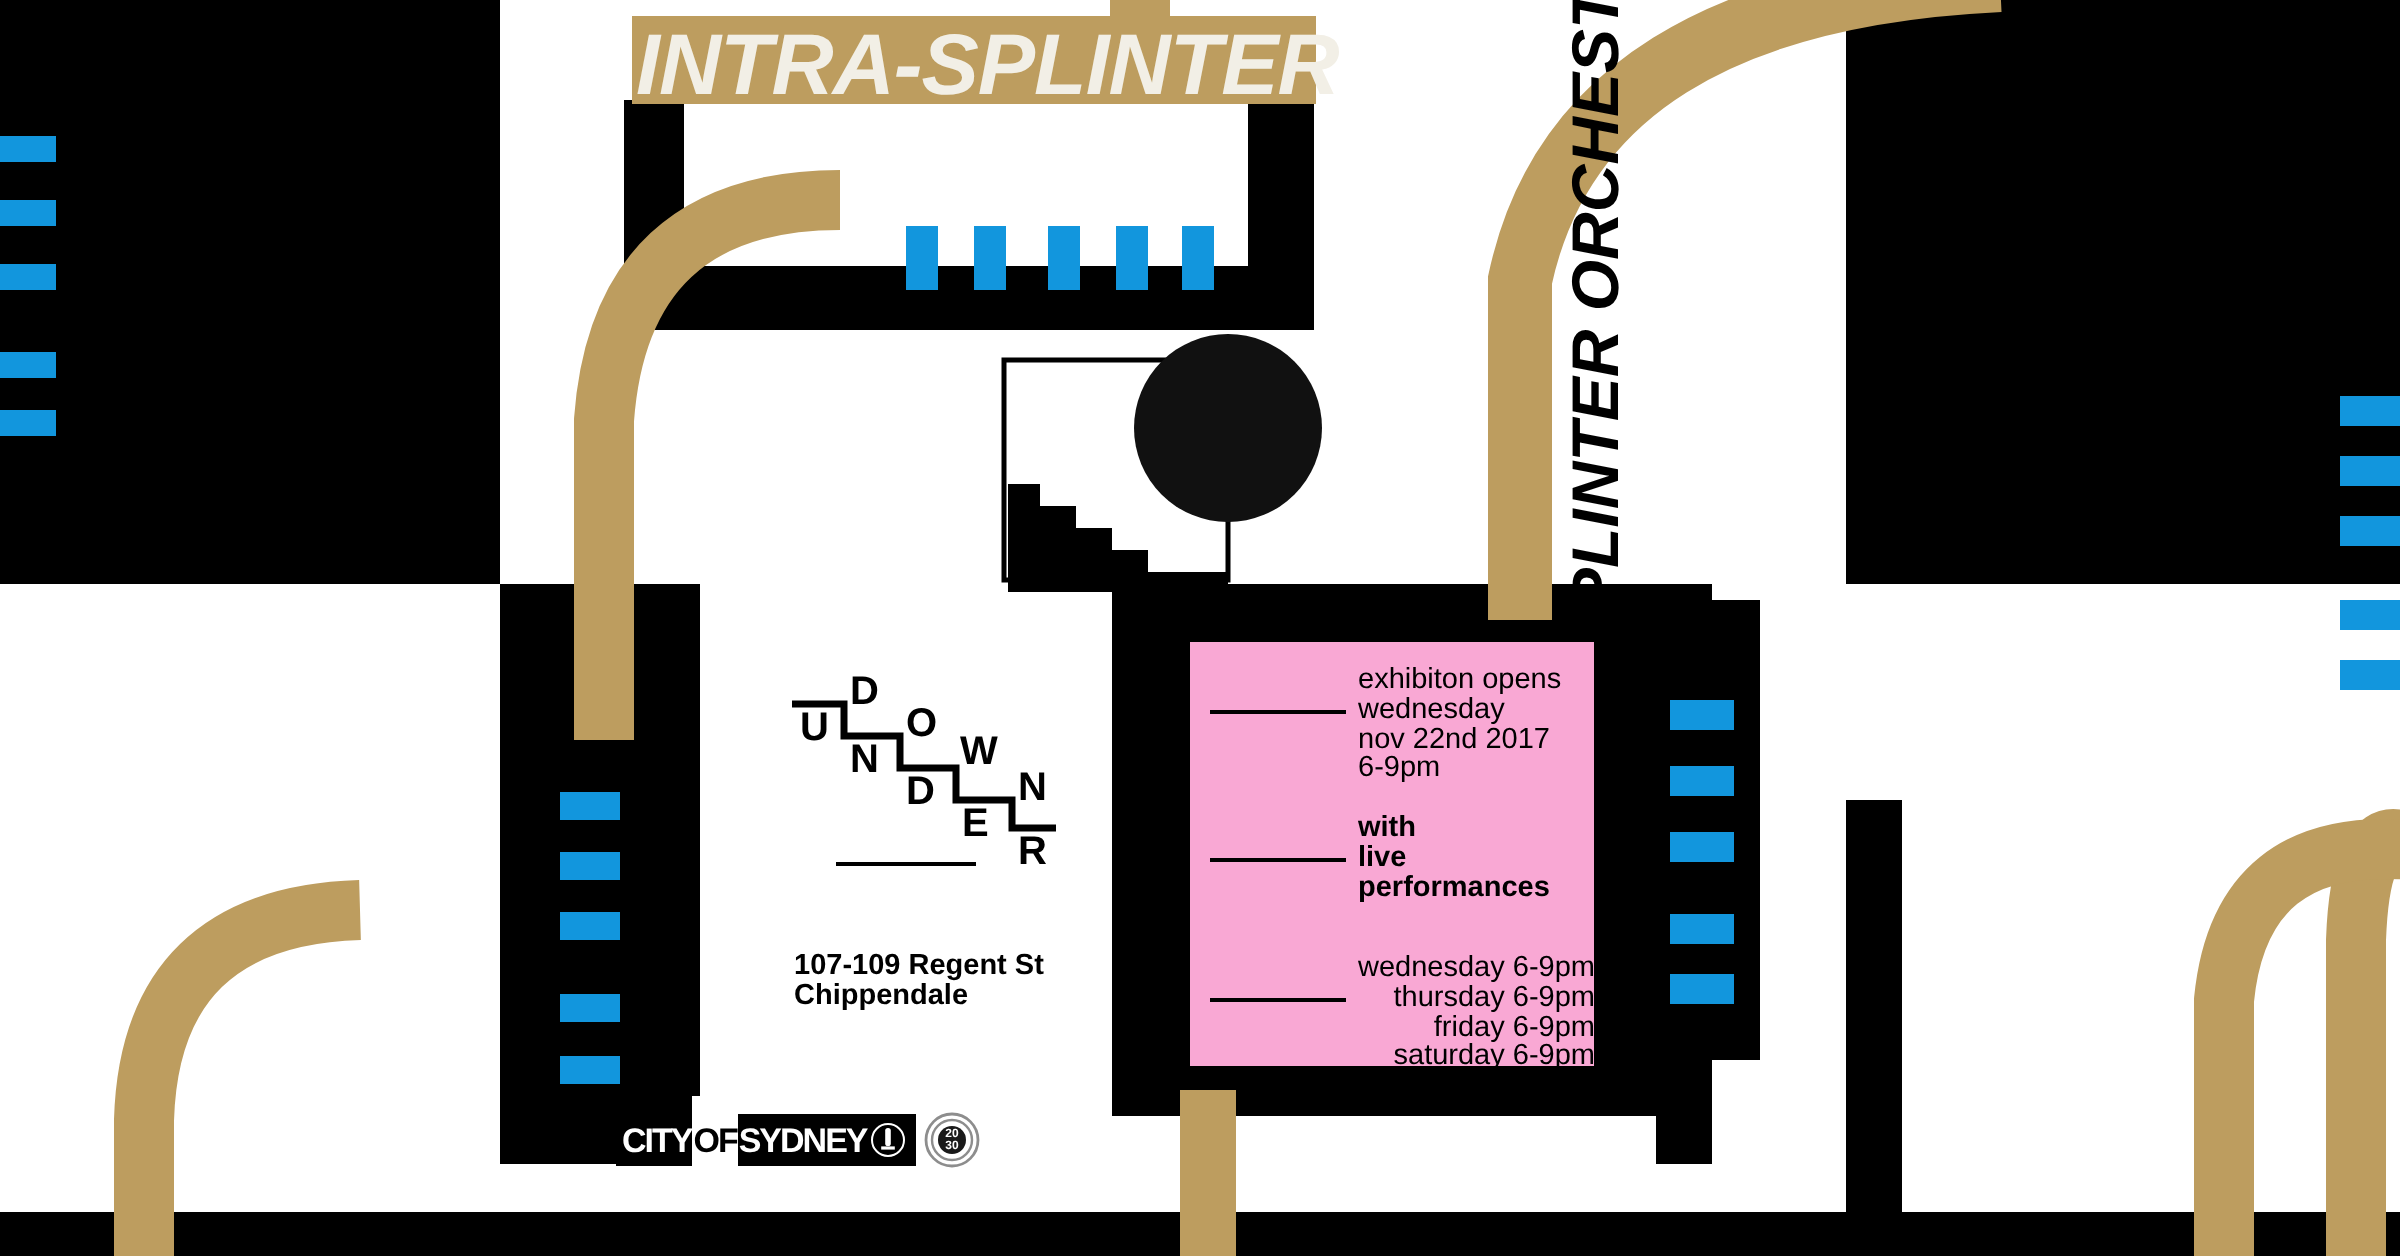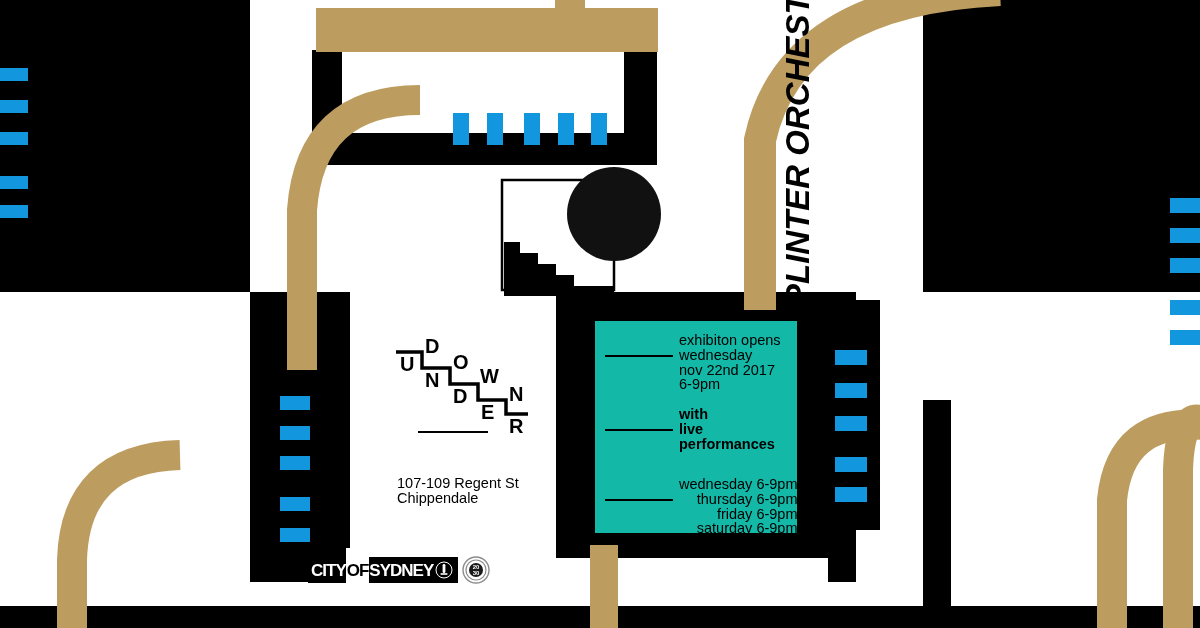--- a/index.html
+++ b/index.html
@@ -20,29 +20,29 @@
 
   
   #vtitle{position:absolute;left:-60px;top:148px;width:320px;height:40px;
           transform:rotate(-90deg);transform-origin:center center;
           font-size:33px;font-weight:bold;font-style:italic;color:#000;
           white-space:nowrap;line-height:40px;letter-spacing:0px;}
   #vtitlebox{position:absolute;left:698px;top:0px;width:180px;height:300px;}
 
   
   #detailbox{position:absolute;left:592px;top:318px;width:208px;height:218px;
-             background:#14b8a6;border:3px solid #000;box-sizing:border-box;}
+             background:#f9a8d4;border:3px solid #000;box-sizing:border-box;}
   .drow{position:absolute;left:0;width:100%;}
   .drule{position:absolute;width:68px;height:2px;background:#000;left:10px;}
   .dtxt{position:absolute;left:84px;font-size:14.5px;color:#000;line-height:14.8px;
         white-space:pre;}
 
   
   #address{position:absolute;left:397px;top:476px;font-size:14.5px;color:#000;
-           line-height:15px;white-space:pre;}
+           line-height:15px;white-space:pre;font-weight:bold;}
 
   
   #undowner{position:absolute;left:392px;top:336px;width:140px;height:110px;}
   #undowner .ul{position:absolute;font-size:20px;font-weight:bold;color:#000;
                 font-family:"Liberation Sans",sans-serif;line-height:20px;}
 
   
   #coslogo{position:absolute;left:308px;top:557px;height:26px;display:flex;align-items:center;gap:4px;}
   #coswordmark{height:22px;background:#000;display:flex;align-items:center;
                padding:2px 3px;}
@@ -133,20 +133,21 @@
   <div class="svgwrap">
     <svg width="1200" height="628" viewBox="0 0 1200 628" xmlns="http://www.w3.org/2000/svg">
       <rect x="502" y="180" width="112" height="110" fill="#ffffff" stroke="#000000" stroke-width="2.5"></rect>
       <path d="M 504,242 L 520,242 L 520,253 L 538,253 L 538,264 L 556,264
                L 556,275 L 574,275 L 574,286 L 614,286 L 614,296 L 504,296 Z" fill="#000000"></path>
       <circle cx="614" cy="214" r="47" fill="#111111"></circle>
     </svg>
   </div>
 
   <div id="titleband"></div>
+  <div id="title">INTRA-SPLINTER</div>
 
   <div id="vtitlebox">
     <div id="vtitle">SPLINTER ORCHESTRA</div>
   </div>
 
   <div id="undowner">
     <svg width="140" height="110" viewBox="0 0 140 110" xmlns="http://www.w3.org/2000/svg">
       <path d="M 4,16 L 30,16 L 30,32 L 58,32 L 58,48 L 86,48 L 86,64 L 114,64 L 114,78 L 136,78" stroke="#000" stroke-width="3.5" fill="none"></path>
       <line x1="26" y1="96" x2="96" y2="96" stroke="#000" stroke-width="2"></line>
     </svg>

